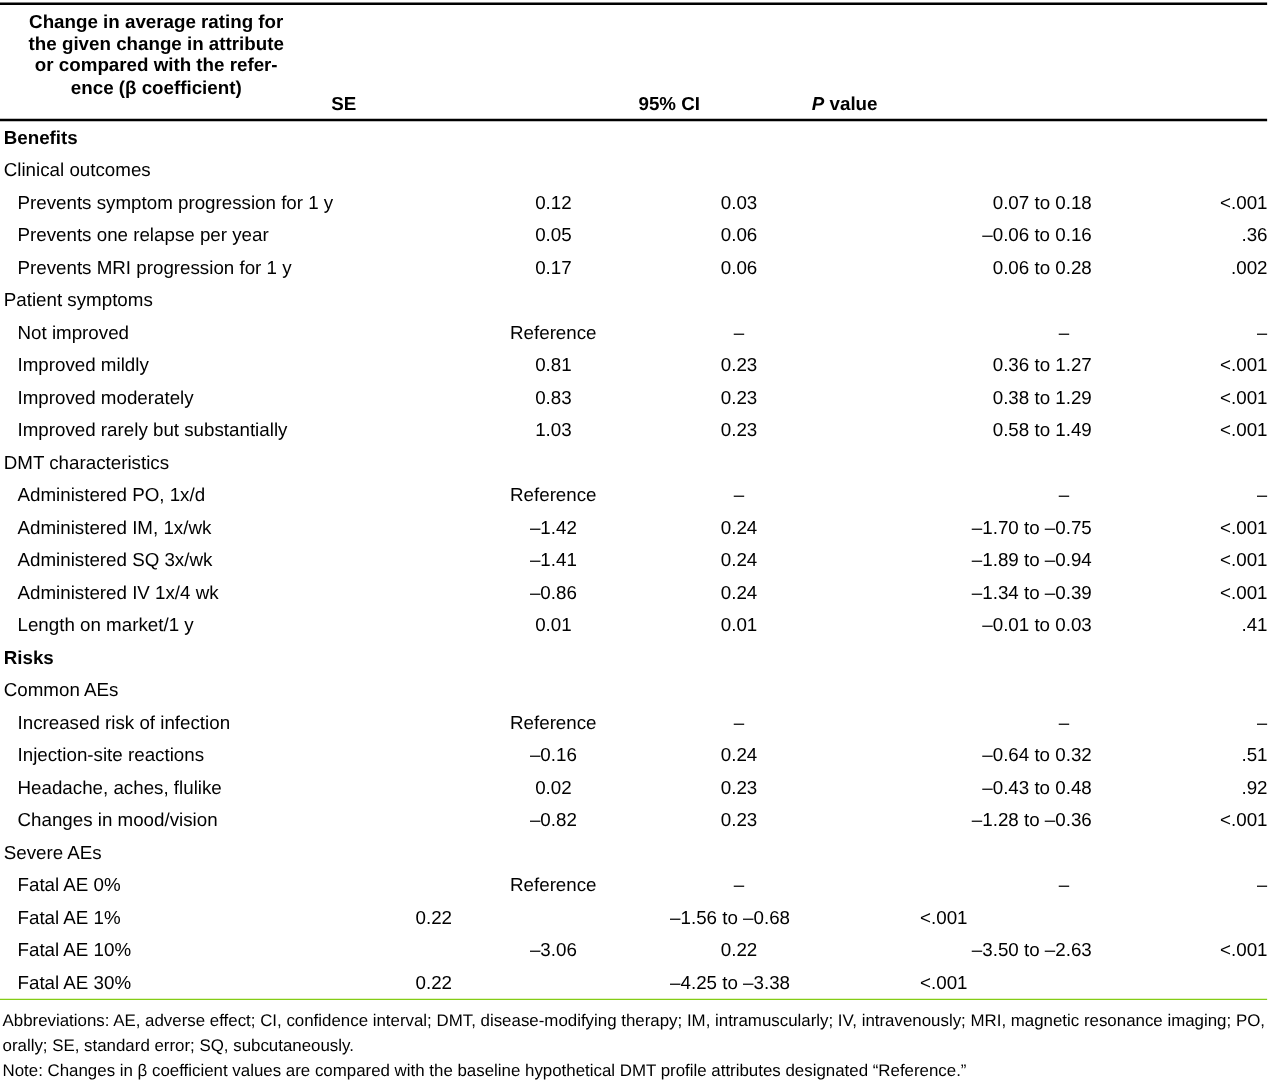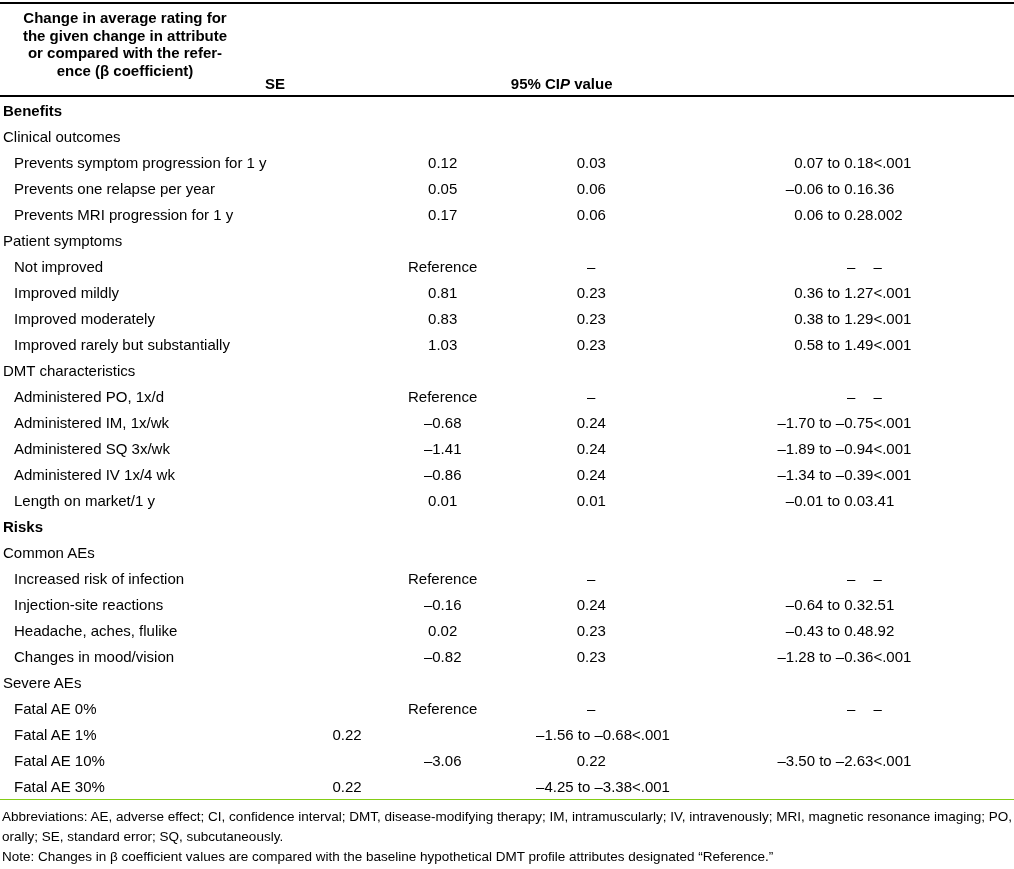--- a/index.html
+++ b/index.html
@@ -34,21 +34,21 @@
   .head-beta {
     line-height: 17.5px;
     margin-bottom: 13px;
     margin-top: 47px;
   }
   
   .c1 { width: 322px; box-sizing: border-box; padding-left: 3px; text-align: left; }
   .c2 { width: 250px; box-sizing: border-box; text-align: center; }
   .c3 { width: 50px;  box-sizing: border-box; text-align: center; }
   .c4 { width: 260px; box-sizing: border-box; text-align: right; }
-  .c5 { width: 142px; box-sizing: border-box; text-align: left; }
+  .c5 { width: 142px; box-sizing: border-box; text-align: right; }
   .c4.dash { padding-right: 18px; }
   
   .row {
     display: flex;
     height: 26px;
     align-items: center;
   }
   .row.section .c1 { font-weight: bold; }
   .row.data .c1 { padding-left: 14px; }
   .italic { font-style: italic; }
@@ -143,21 +143,21 @@
         </div>
         <div class="row data">
           <div class="c1">Administered PO, 1x/d</div>
           <div class="c2">Reference</div>
           <div class="c3">–</div>
           <div class="c4 dash">–</div>
           <div class="c5">–</div>
         </div>
         <div class="row data">
           <div class="c1">Administered IM, 1x/wk</div>
-          <div class="c2">–0.68</div>
+          <div class="c2">–1.42</div>
           <div class="c3">0.24</div>
           <div class="c4">–1.70 to –0.75</div>
           <div class="c5">&lt;.001</div>
         </div>
         <div class="row data">
           <div class="c1">Administered SQ 3x/wk</div>
           <div class="c2">–1.41</div>
           <div class="c3">0.24</div>
           <div class="c4">–1.89 to –0.94</div>
           <div class="c5">&lt;.001</div>

